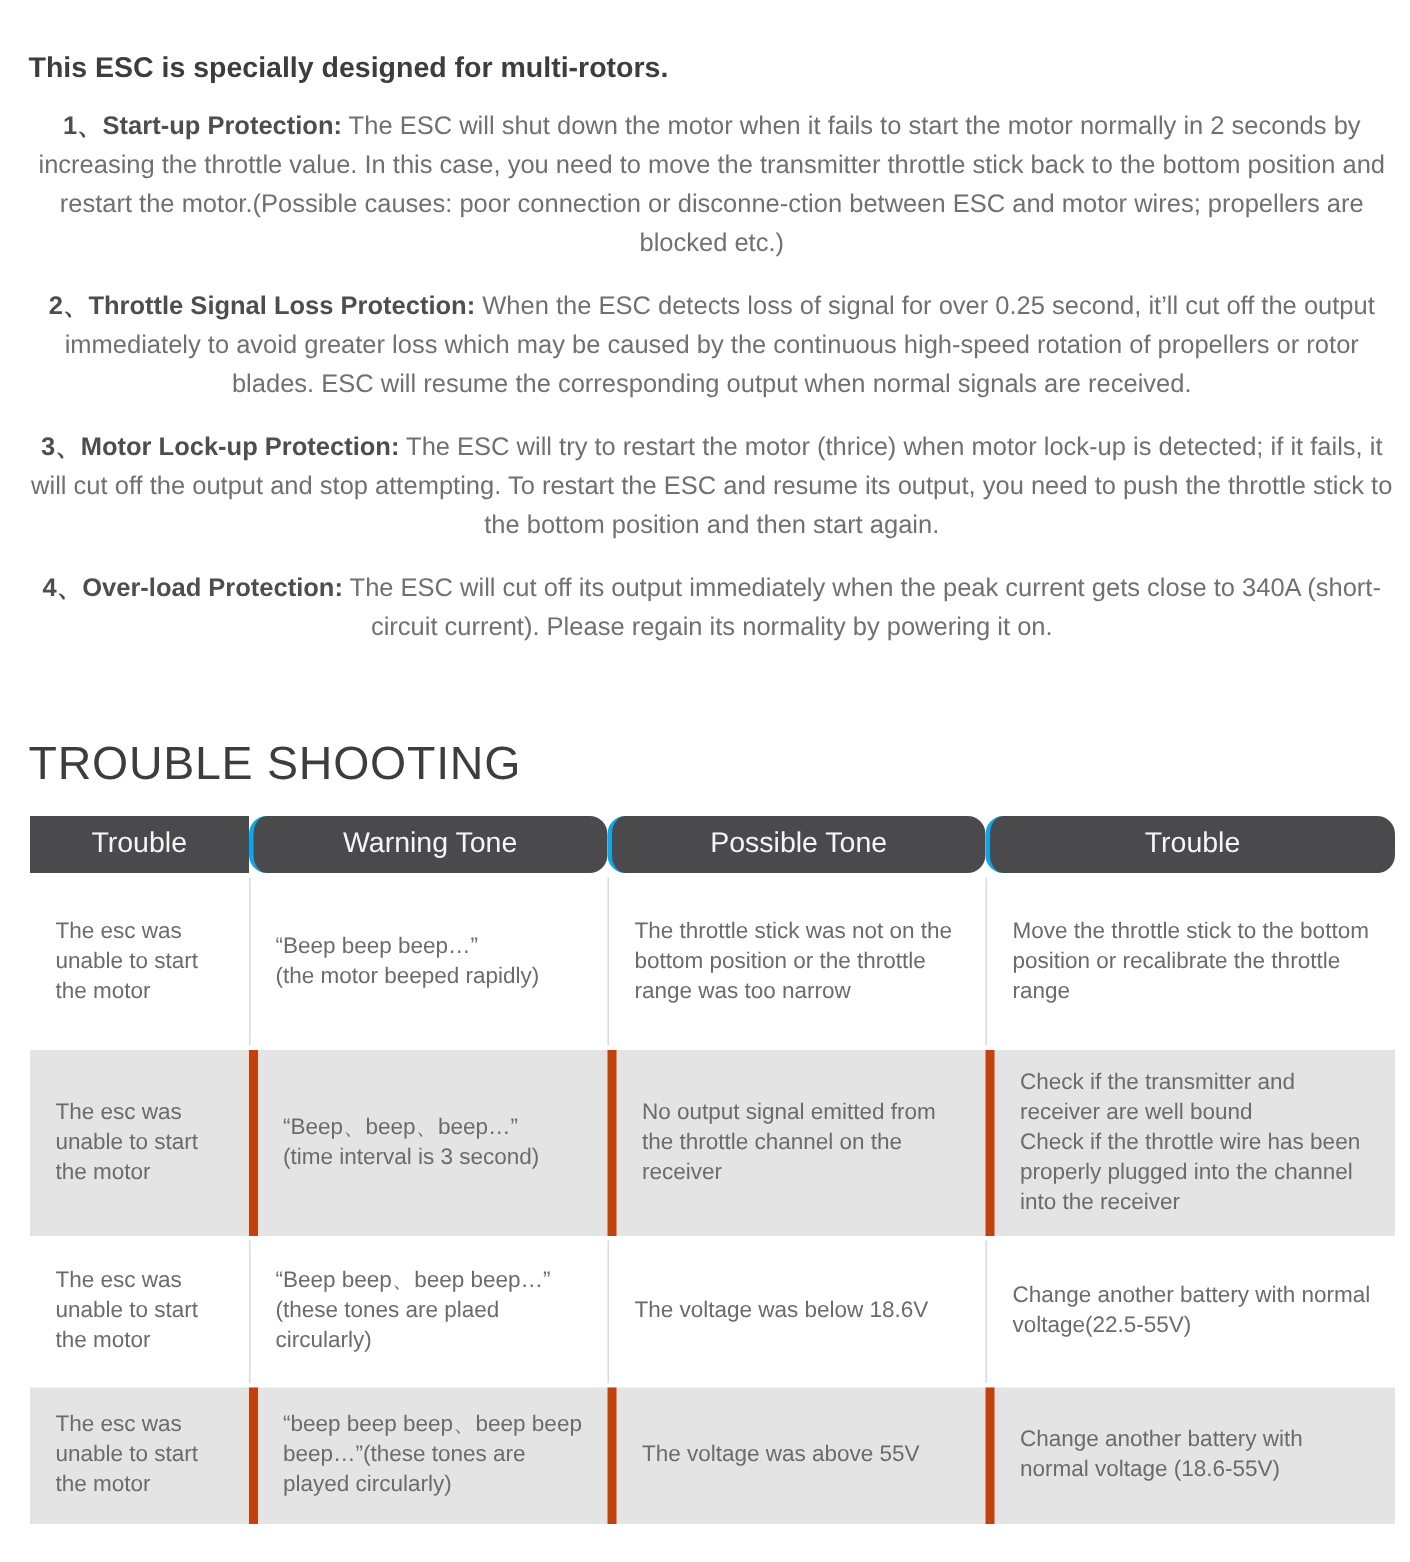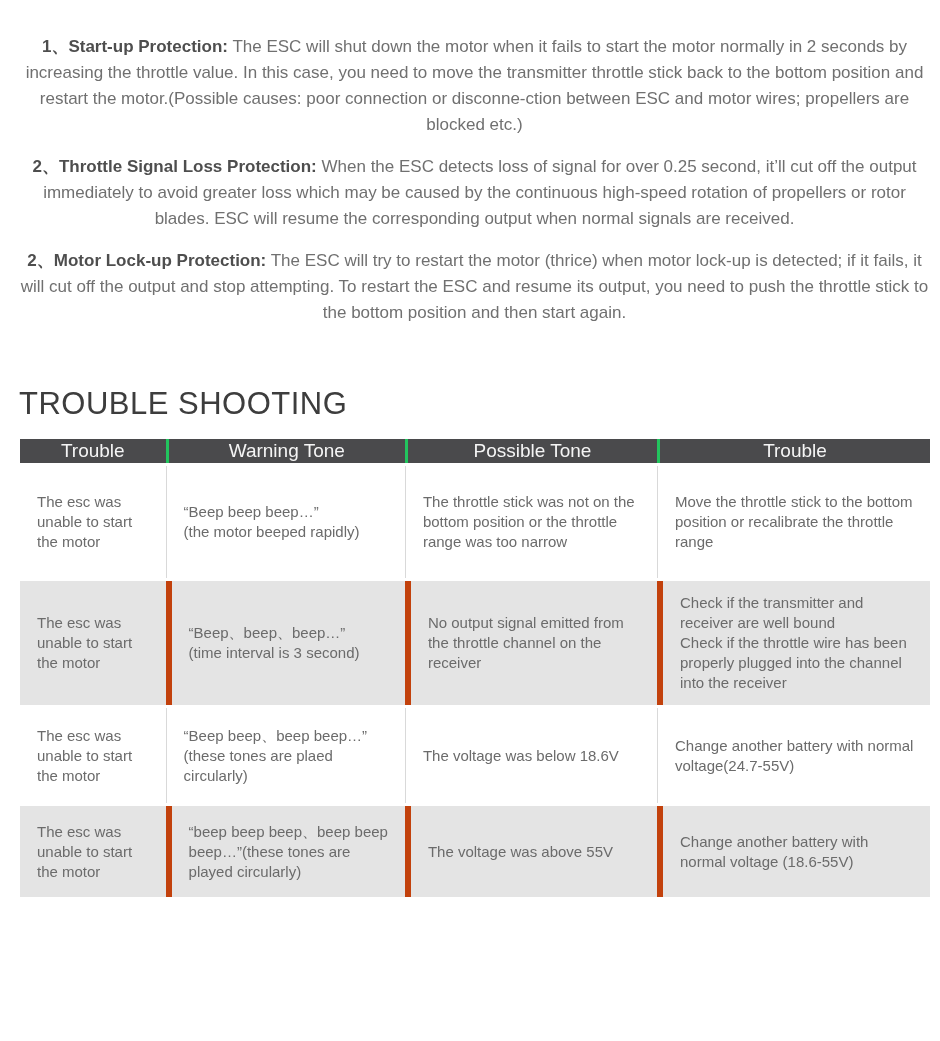--- a/index.html
+++ b/index.html
@@ -56,26 +56,26 @@
   }
   table.ts-table col.c1 { width: 16.0%; }
   table.ts-table col.c2 { width: 26.3%; }
   table.ts-table col.c3 { width: 27.7%; }
   table.ts-table col.c4 { width: 30.0%; }
   .ts-table th {
     background: #4a4a4c;
     color: #f5f5f5;
     font-weight: 400;
     font-size: 19px;
-    height: 24px;
+    height: 38px;
     padding: 0 4px;
     text-align: center;
     vertical-align: middle;
   }
-  .ts-table th + th { border-left: 3px solid #22c55e; }
+  .ts-table th + th { border-left: 3px solid #0ea5e9; border-radius: 12px; }
   .ts-table td {
     font-size: 15px;
     line-height: 20px;
     color: #6b6b6b;
     padding: 12px 14px 12px 17px;
     vertical-align: middle;
     white-space: pre-line;
     box-sizing: border-box;
   }
   tr.row-light td { background: #ffffff; }
@@ -86,27 +86,29 @@
   tr.h-123 { height: 123px; }
   tr.h-95  { height: 95px; }
   tr.h-91  { height: 91px; }
 </style>
 </head>
 <body>
 
 <div class="page">
 
 
+  <p class="subtitle">This ESC is specially designed for multi-rotors.</p>
 
   <p class="protect-item"><span class="item-label">1、Start-up Protection:</span><span> The ESC will shut down the motor when it fails to start the motor normally in 2 seconds by increasing the throttle value. In this case, you need to move the transmitter throttle stick back to the bottom position and restart the motor.(Possible causes: poor connection or disconne-ction between ESC and motor wires; propellers are blocked etc.)</span></p>
 
   <p class="protect-item"><span class="item-label">2、Throttle Signal Loss Protection:</span><span> When the ESC detects loss of signal for over 0.25 second, it’ll cut off the output immediately to avoid greater loss which may be caused by the continuous high-speed rotation of propellers or rotor blades. ESC will resume the corresponding output when normal signals are received.</span></p>
 
-  <p class="protect-item"><span class="item-label">2、Motor Lock-up Protection:</span><span> The ESC will try to restart the motor (thrice) when motor lock-up is detected; if it fails, it will cut off the output and stop attempting. To restart the ESC and resume its output, you need to push the throttle stick to the bottom position and then start again.</span></p>
+  <p class="protect-item"><span class="item-label">3、Motor Lock-up Protection:</span><span> The ESC will try to restart the motor (thrice) when motor lock-up is detected; if it fails, it will cut off the output and stop attempting. To restart the ESC and resume its output, you need to push the throttle stick to the bottom position and then start again.</span></p>
 
+  <p class="protect-item"><span class="item-label">4、Over-load Protection:</span><span> The ESC will cut off its output immediately when the peak current gets close to 340A (short-circuit current). Please regain its normality by powering it on.</span></p>
 
   <h1 class="section-title trouble-title">TROUBLE SHOOTING</h1>
 
   <table class="ts-table">
     <colgroup>
       <col class="c1">
         <col class="c2">
         <col class="c3">
         <col class="c4">
     </colgroup>
@@ -132,21 +134,21 @@
 (time interval is 3 second)</td>
         <td>No output signal emitted from the throttle channel on the receiver</td>
         <td>Check if the transmitter and receiver are well bound
 Check if the throttle wire has been properly plugged into the channel into the receiver</td>
       </tr>
       <tr class="row-light h-95">
         <td>The esc was unable to start the motor</td>
         <td>“Beep beep、beep beep…”
 (these tones are plaed circularly)</td>
         <td>The voltage was below 18.6V</td>
-        <td>Change another battery with normal voltage(24.7-55V)</td>
+        <td>Change another battery with normal voltage(22.5-55V)</td>
       </tr>
       <tr class="row-dark h-91">
         <td>The esc was unable to start the motor</td>
         <td>“beep beep beep、beep beep beep…”(these tones are played circularly)</td>
         <td>The voltage was above 55V</td>
         <td>Change another battery with normal voltage (18.6-55V)</td>
       </tr>
     </tbody>
   </table>
 

